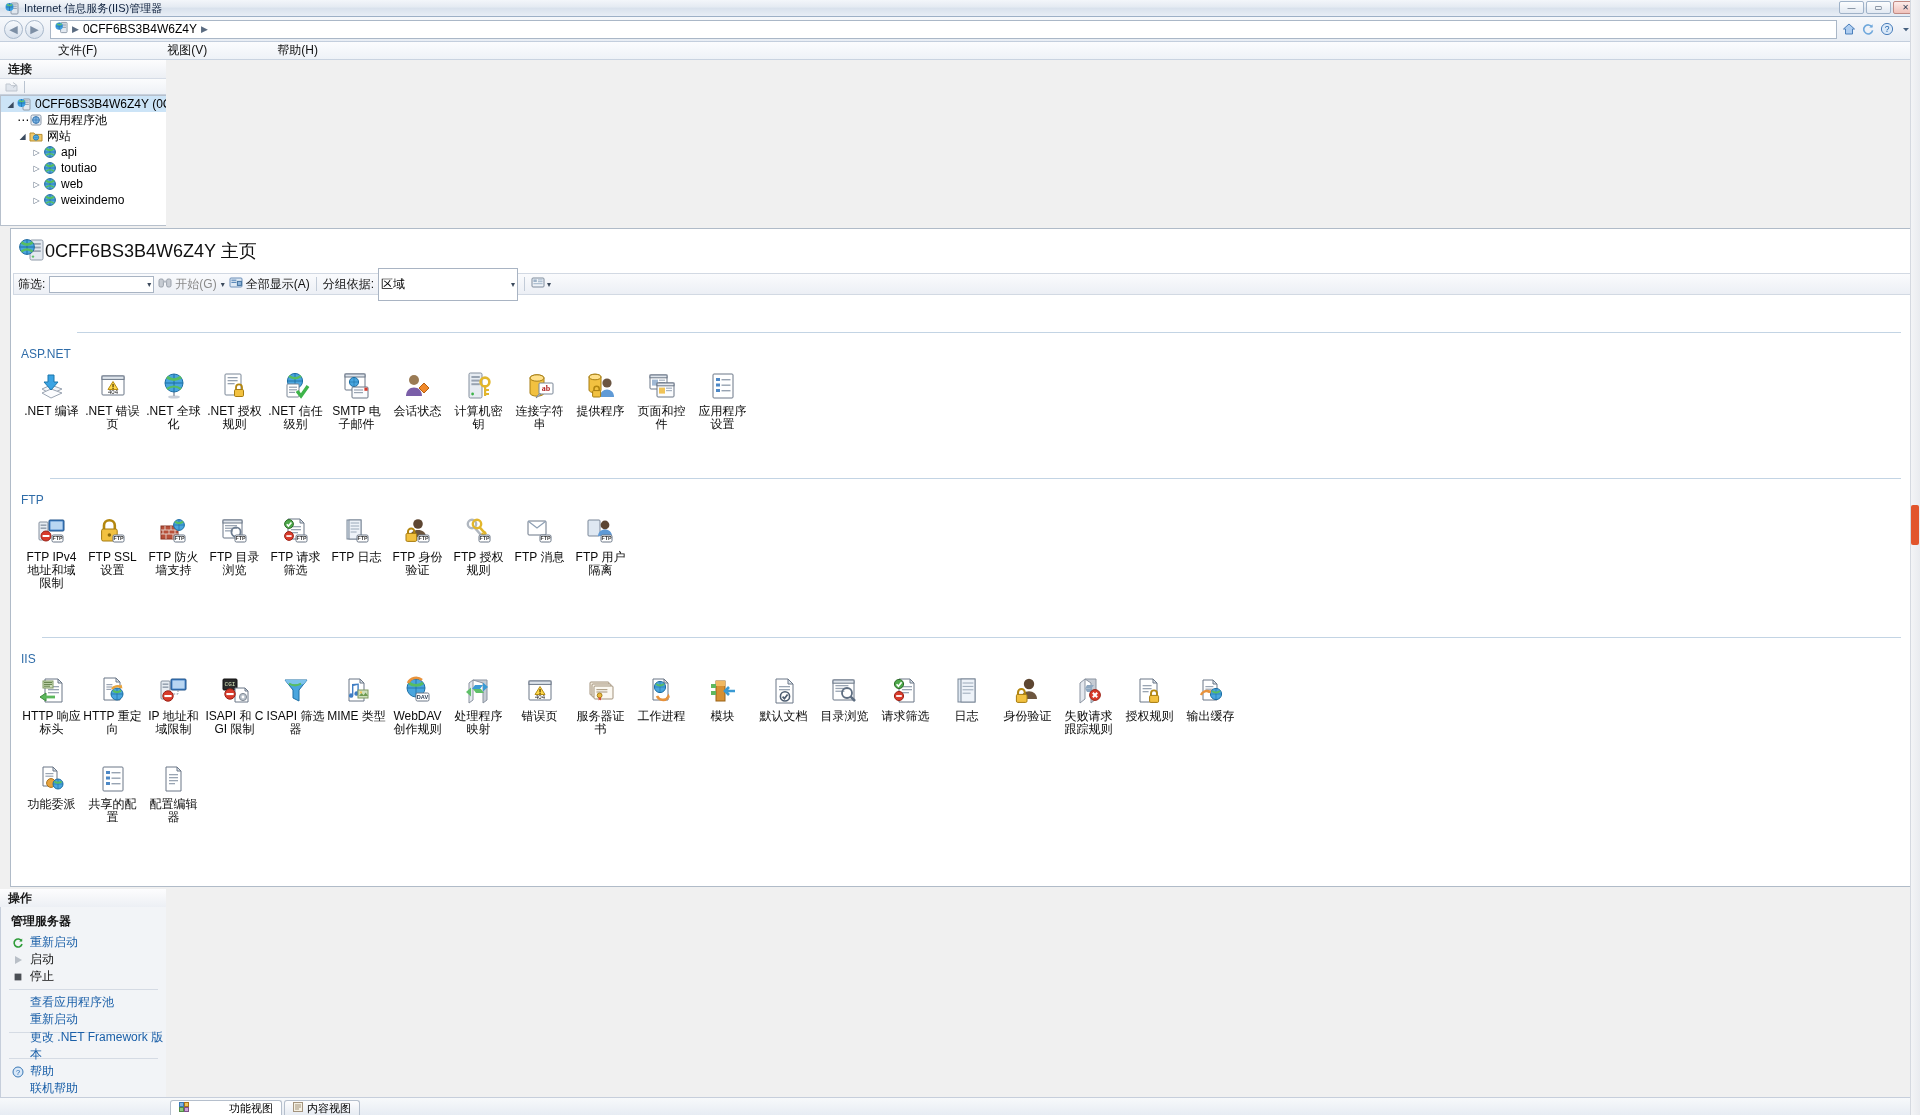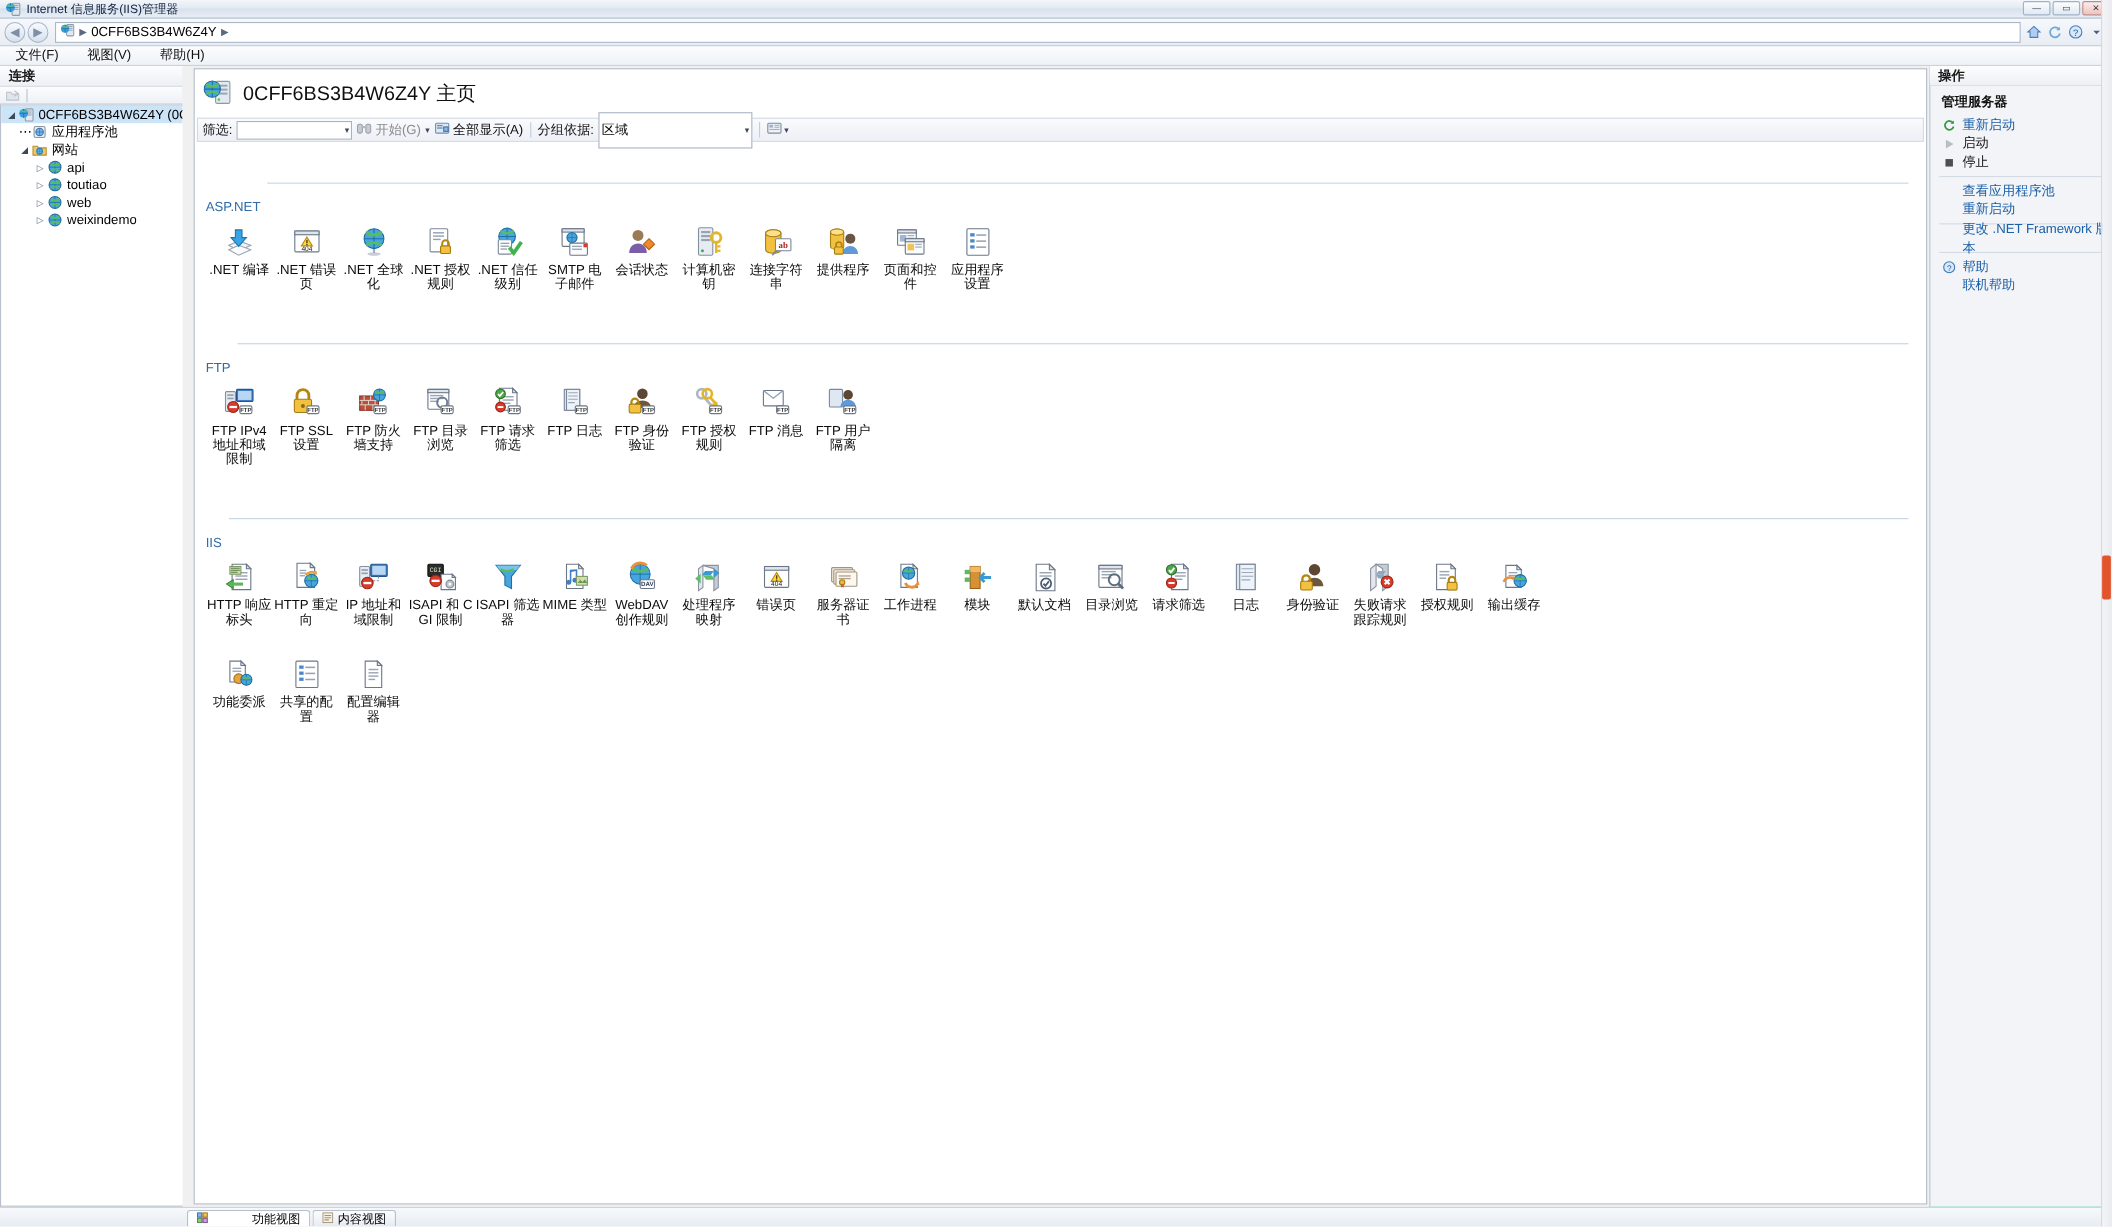--- a/index.html
+++ b/index.html
@@ -59,28 +59,29 @@
   .addr-icons{ display:flex; gap:3px; align-items:center; margin-right:2px;}
   .addr-ic{ width:16px;height:16px; display:flex;align-items:center;justify-content:center; }
 
   
   .menubar{
     height:18px;width:100%;
     background:linear-gradient(to bottom,#fbfcfe,#eef2f7);
     border-bottom:1px solid #c9d3e0;
     display:flex; align-items:center; padding-left:10px; gap:18px;
   }
-  .menuitem{ font-size:12px; color:#111; padding:1px 4px;}
+  .menuitem{ font-size:12px; color:#111; padding:1px 4px;margin-left:44px;}
 
   
   .workspace{
     display:flex;
     width:100%;
     height:calc(1115px - 17px - 25px - 18px - 18px);
     background:#f0f0f0;
+    flex-direction:column;
   }
 
   
   .leftpane{ width:166px; flex:0 0 166px; display:flex; flex-direction:column; background:#f0f0f0;}
   .pane-header{
     height:18px; padding-left:8px; display:flex; align-items:center;
     font-weight:bold; font-size:12px; color:#1a1a1a;
     background:linear-gradient(to bottom,#fdfdfe,#eceff4);
   }
   .tree-toolbar{
@@ -98,21 +99,21 @@
   .tnode.sel{ background:#cce4f7; }
   .twist{ width:11px; text-align:center; color:#5b6b7f; font-size:8px; flex:0 0 11px;}
   .twist.open{ color:#3a4a5e;}
   .ticon{ width:16px;height:16px;flex:0 0 16px;margin-right:3px;display:flex;align-items:center;justify-content:center;}
   .tlabel{ color:#000; overflow:hidden; }
   .dotline{ width:11px; flex:0 0 11px; }
 
   
   .centerpane{ flex:1 1 auto; display:flex; flex-direction:column; background:#f0f0f0; padding:2px 2px 2px 10px;}
   .contentbox{ flex:1 1 auto; background:#fff; border:1px solid #b0bbc8; display:flex; flex-direction:column; position:relative;}
-  .page-title-row{ display:flex; align-items:center; height:44px; padding-left:8px; gap:10px;}
+  .page-title-row{ display:flex; align-items:center; height:44px; padding-left:8px; }
   .page-title{ font-size:18px; color:#0f0f0f; }
   .filterbar{
     height:22px; margin:0 2px; display:flex;align-items:center; gap:4px;
     background:linear-gradient(to bottom,#fafbfd,#eceff5);
     border:1px solid #d2d9e3; padding:0 4px;
   }
   .fb-label{ font-size:12px; color:#111; }
   .fb-input{
     width:105px;height:17px;background:#fff;border:1px solid #a9b4c3;
     display:flex;align-items:center;justify-content:flex-end;padding-right:2px;

